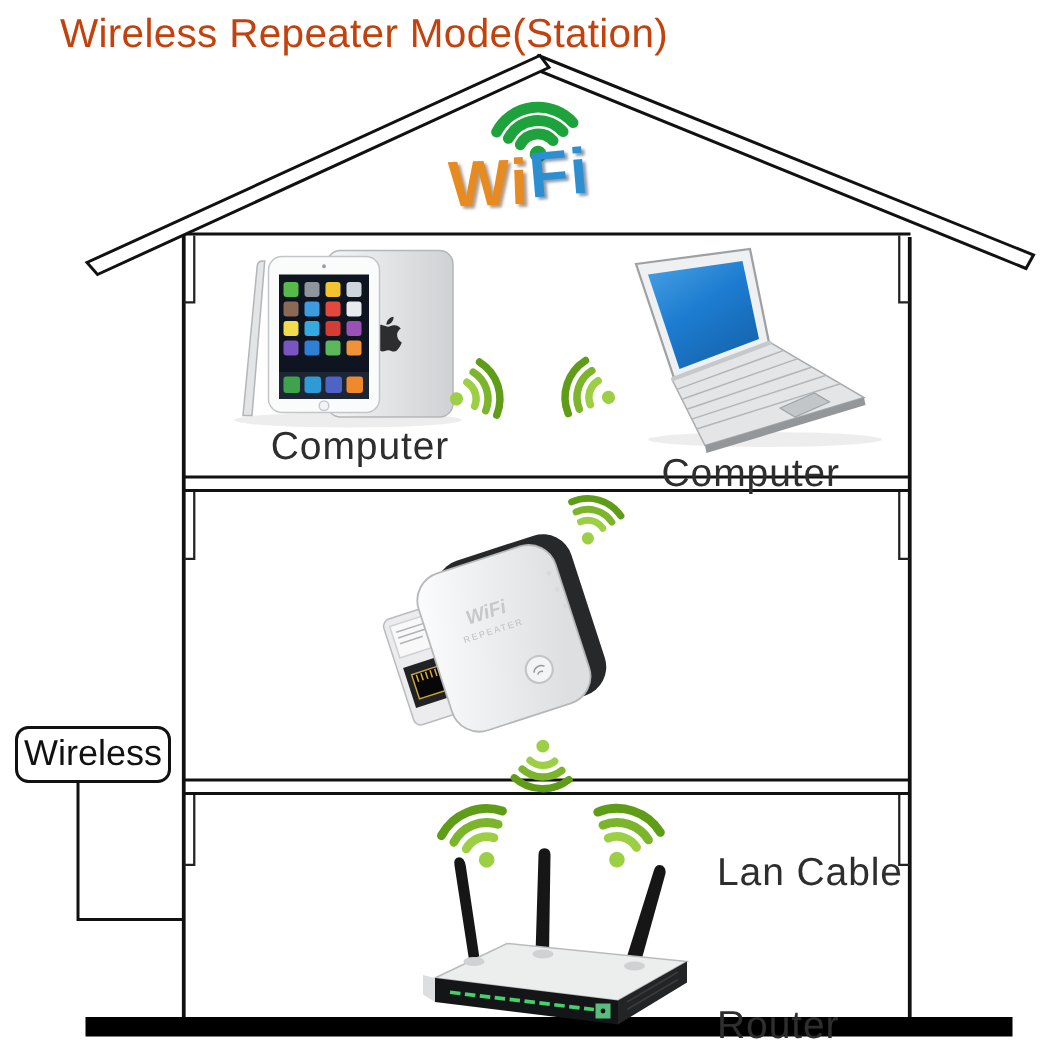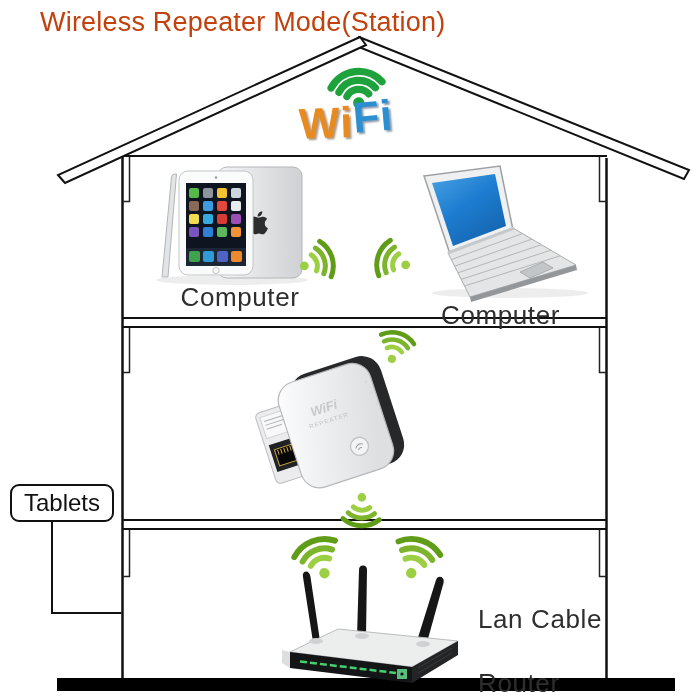--- a/index.html
+++ b/index.html
@@ -4,21 +4,21 @@
 <style>
   html,body{margin:0;padding:0;background:#fff;}
   .stage{position:relative;width:700px;height:700px;background:#ffffff;overflow:hidden;
          font-family:"Liberation Sans",sans-serif;}
   svg.art{position:absolute;left:0;top:0;}
   .title{position:absolute;left:40px;top:7px;font-size:27px;font-weight:400;color:#c2410c;letter-spacing:.2px;}
   .label{position:absolute;color:#2e2e2e;font-size:26px;font-weight:300;letter-spacing:.6px;white-space:nowrap;}
   #lbl-tablets{left:165px;top:282px;width:150px;text-align:center;}
   #lbl-computer{left:423px;top:284px;width:155px;text-align:center;margin-top:16px;}
   #lbl-ap{left:455px;top:399px;}
-  #lbl-lan{left:478px;top:566px;margin-top:38px;}
+  #lbl-lan{left:478px;top:566px;}
   #lbl-router{left:478px;top:638px;margin-top:30px;}
   .internet-box{position:absolute;left:10px;top:484px;width:100px;height:34px;border:2.5px solid #111;
       border-radius:9px;background:#fff;display:flex;align-items:center;justify-content:center;
       font-size:24px;color:#111;}
   .wifi-text{position:absolute;left:299px;top:98px;font-size:43px;font-weight:bold;letter-spacing:1px;
       transform:rotate(-2deg);}
   .wifi-text .wi{color:var(--logo-orange);text-shadow:2px 2px 2px rgba(70,35,0,.45);}
   .wifi-text .fi{color:var(--logo-blue);display:inline-block;transform:translateY(-5px) rotate(-3deg);
       text-shadow:2px 2px 2px rgba(0,30,70,.45);}
 </style>
@@ -198,21 +198,21 @@
     <use href="#logosig" transform="translate(359,105) rotate(-7) scale(1.12)"></use>
   </svg>
 
   <div class="title">Wireless Repeater Mode(Station)</div>
 
   <div class="wifi-text">
     <span class="wi">Wi</span><span class="fi">Fi</span>
   </div>
 
   <div class="internet-box">
-    <span>Tablets</span>
+    <span>Wireless</span>
   </div>
 
   <div class="label" id="lbl-tablets">Computer</div>
   <div class="label" id="lbl-computer">Computer</div>
   <div class="label" id="lbl-lan">Lan Cable</div>
   <div class="label" id="lbl-router">Router</div>
 
 </div>
 
 </body></html>

